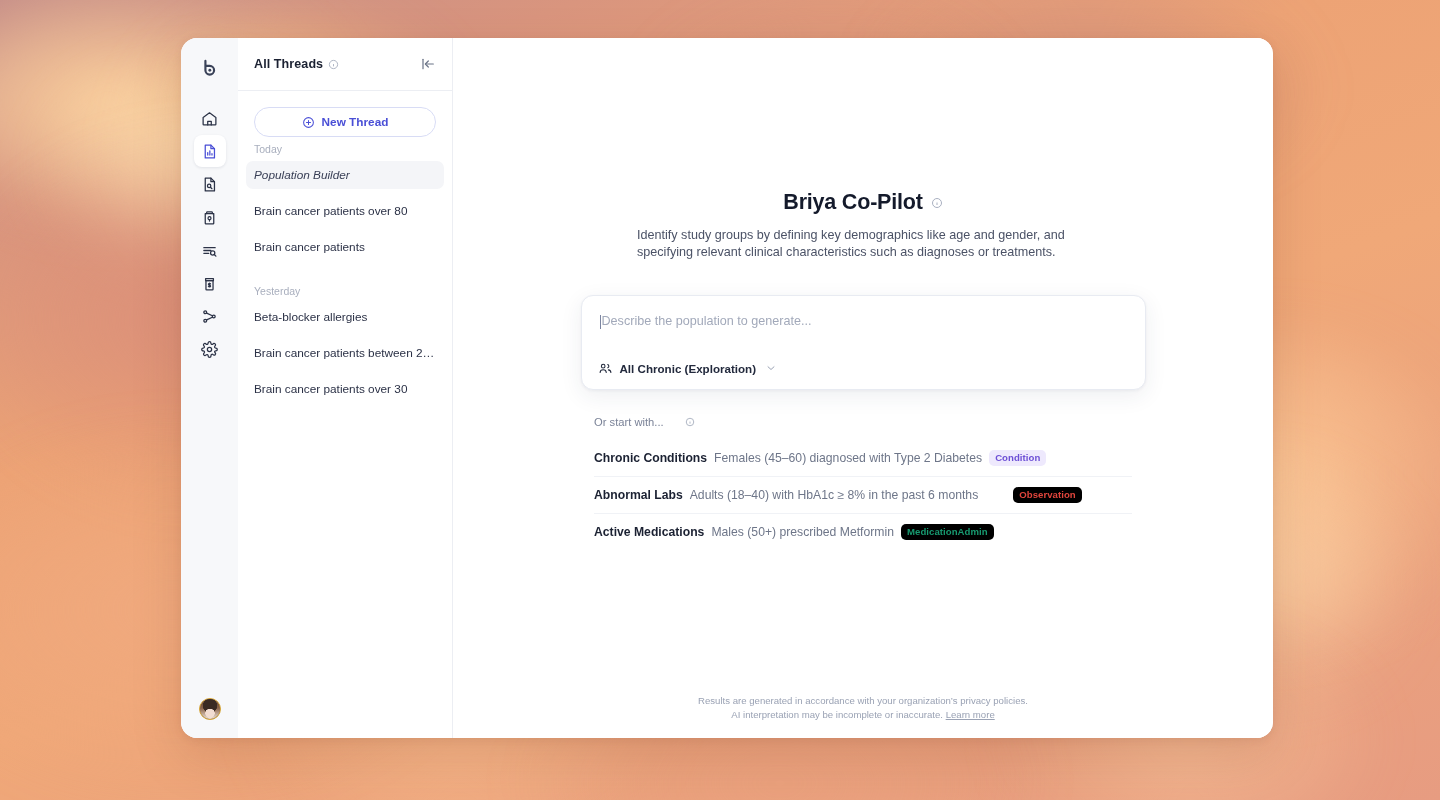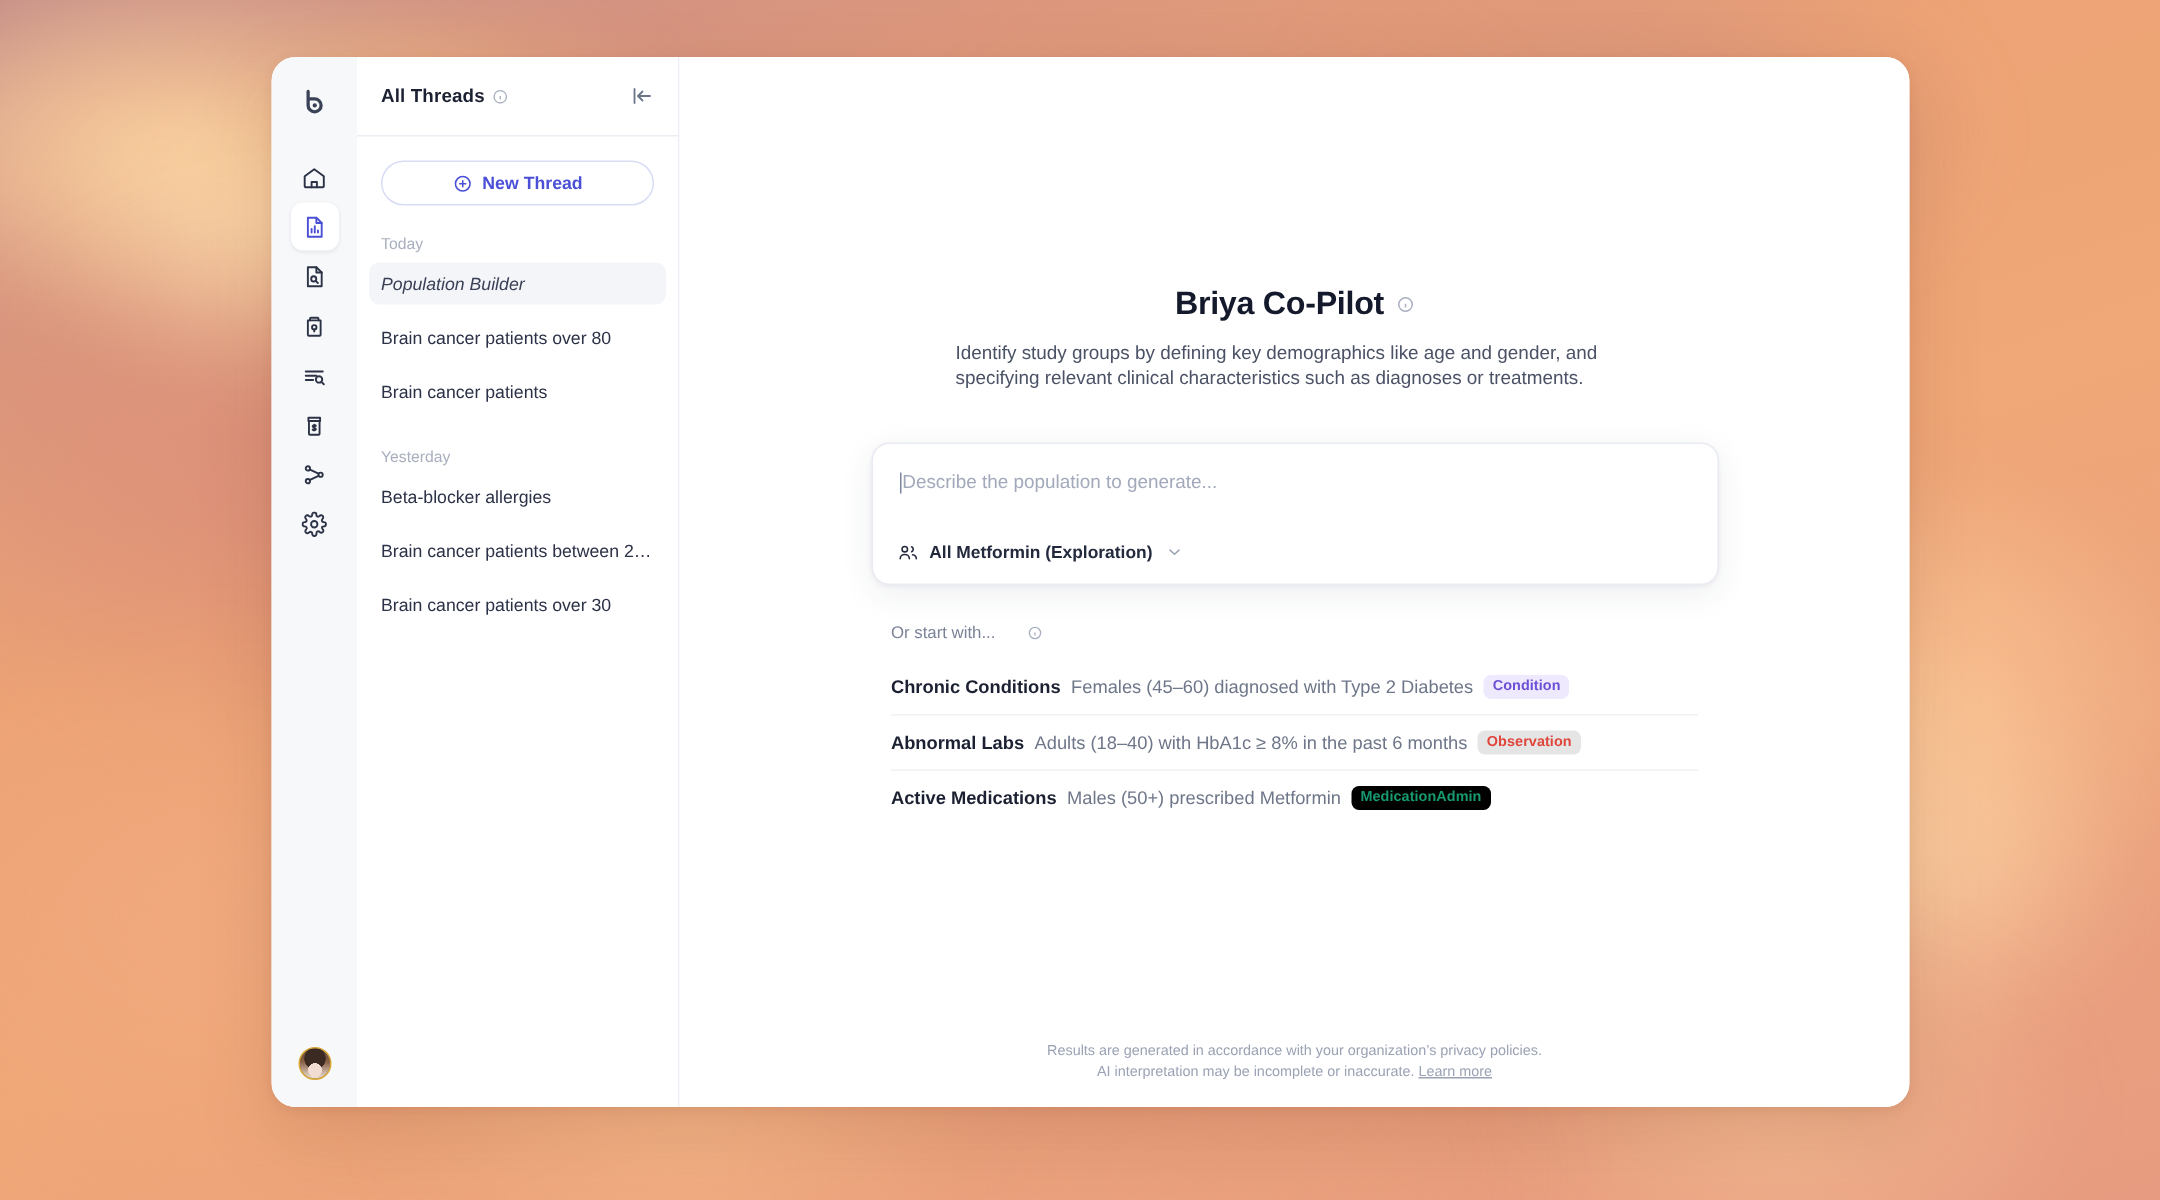--- a/index.html
+++ b/index.html
@@ -132,21 +132,21 @@
     height: 30px;
     border: 1px solid #d8dcf5;
     border-radius: 16px;
     display: flex; align-items: center; justify-content: center;
     gap: 7px;
     color: #4a4fd6;
     font-size: 11.8px; font-weight: 700;
     cursor: pointer;
     background: #fff;
   }
-  .thread-groups { padding: 0 8px; margin-top: 14px; overflow-y: auto; }
+  .thread-groups { padding: 0 8px; margin-top: 0; overflow-y: auto; }
   .group-label {
     font-size: 10.5px; color: #a9afbe; padding: 6px 8px 6px 8px; font-weight: 400;
   }
   .thread-item {
     padding: 7px 8px;
     border-radius: 7px;
     font-size: 11.8px;
     color: #2b3146;
     cursor: pointer;
     white-space: nowrap;
@@ -236,21 +236,21 @@
   .sugg-title { font-size: 12.2px; font-weight: 700; color: #1b2132; white-space: nowrap; }
   .sugg-desc { font-size: 12.2px; color: #6e7689; white-space: nowrap; }
   .badge {
     font-size: 9.6px; font-weight: 700;
     padding: 2.5px 6px;
     border-radius: 5px;
     white-space: nowrap;
     letter-spacing: .05px;
   }
   .badge-condition { background: #eee9fd; color: #6d4fd6; }
-  .badge-observation { background: #e5e5e5; color: #e0453c; }
+  .badge-observation { background: #000000; color: #e0453c; margin-left: 28px; }
   .badge-medication { background: #000000; color: #179a70; }
 
   
   .footer {
     position: absolute;
     bottom: 16px;
     left: 0; right: 0;
     text-align: center;
     font-size: 9.6px;
     color: #9aa2b4;
@@ -430,21 +430,21 @@
       </div>
       <div class="scope-chip">
         <span style="display:flex;">
           <svg width="15" height="15" viewBox="0 0 24 24" fill="none" stroke="currentColor" stroke-width="1.7" stroke-linecap="round" stroke-linejoin="round">
             <circle cx="8.3" cy="8.2" r="2.9"></circle>
             <path d="M3.4 18.4c0-2.7 2.2-4.5 4.9-4.5s4.9 1.8 4.9 4.5"></path>
             <path d="M15.6 5.6a2.9 2.9 0 0 1 0 5.3"></path>
             <path d="M16.6 14.2c2.3.3 4 2 4 4.2"></path>
           </svg>
         </span>
-        <span class="scope-label">All Metformin (Exploration)</span>
+        <span class="scope-label">All Chronic (Exploration)</span>
         <span style="display:flex;color:#9aa2b4;margin-left:2px;">
           <svg width="12" height="12" viewBox="0 0 24 24" fill="none" stroke="currentColor" stroke-width="2" stroke-linecap="round" stroke-linejoin="round">
             <path d="M6 9.5 12 15l6-5.5"></path>
           </svg>
         </span>
       </div>
     </div>
 
     <div class="suggestions">
       <div class="or-start">

